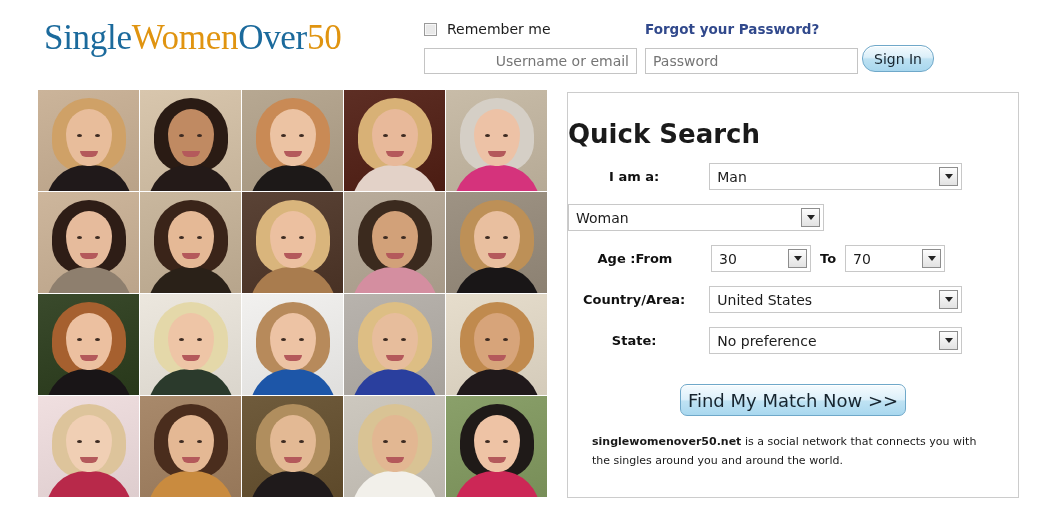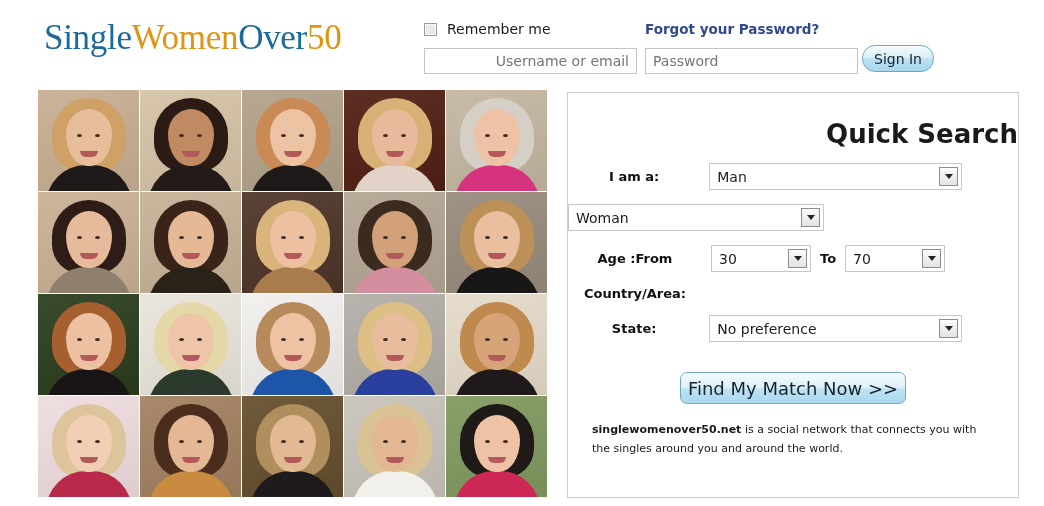--- a/index.html
+++ b/index.html
@@ -109,21 +109,21 @@
     background: #b4595b;
   }
 
   
   #quick-search {
     position: absolute; left: 567px; top: 92px;
     width: 452px; height: 406px;
     border: 1px solid #cccccc; background: #ffffff;
   }
   #qs-title {
-    text-align: right; margin-top: 26px;
+    text-align: left; margin-top: 26px;
     font-family: "DejaVu Sans", sans-serif;
     font-size: 26px; font-weight: bold; color: #1a1a1a;
   }
 
   .qs-row {
     display: flex; align-items: center;
     margin-top: 14px; padding-right: 56px;
   }
   .qs-label {
     width: 143px; text-align: center; padding-right: 9px;
@@ -428,20 +428,26 @@
       <div class="sel sel-age">
         <span class="selval">70</span>
         <span class="arrowbox">
             <i></i>
           </span>
       </div>
     </div>
 
     <div class="qs-row">
       <div class="qs-label">Country/Area:</div>
+      <div class="sel sel-wide">
+        <span class="selval">United States</span>
+        <span class="arrowbox">
+            <i></i>
+          </span>
+      </div>
     </div>
 
     <div class="qs-row">
       <div class="qs-label">State:</div>
       <div class="sel sel-wide">
         <span class="selval">No preference</span>
         <span class="arrowbox">
             <i></i>
           </span>
       </div>

